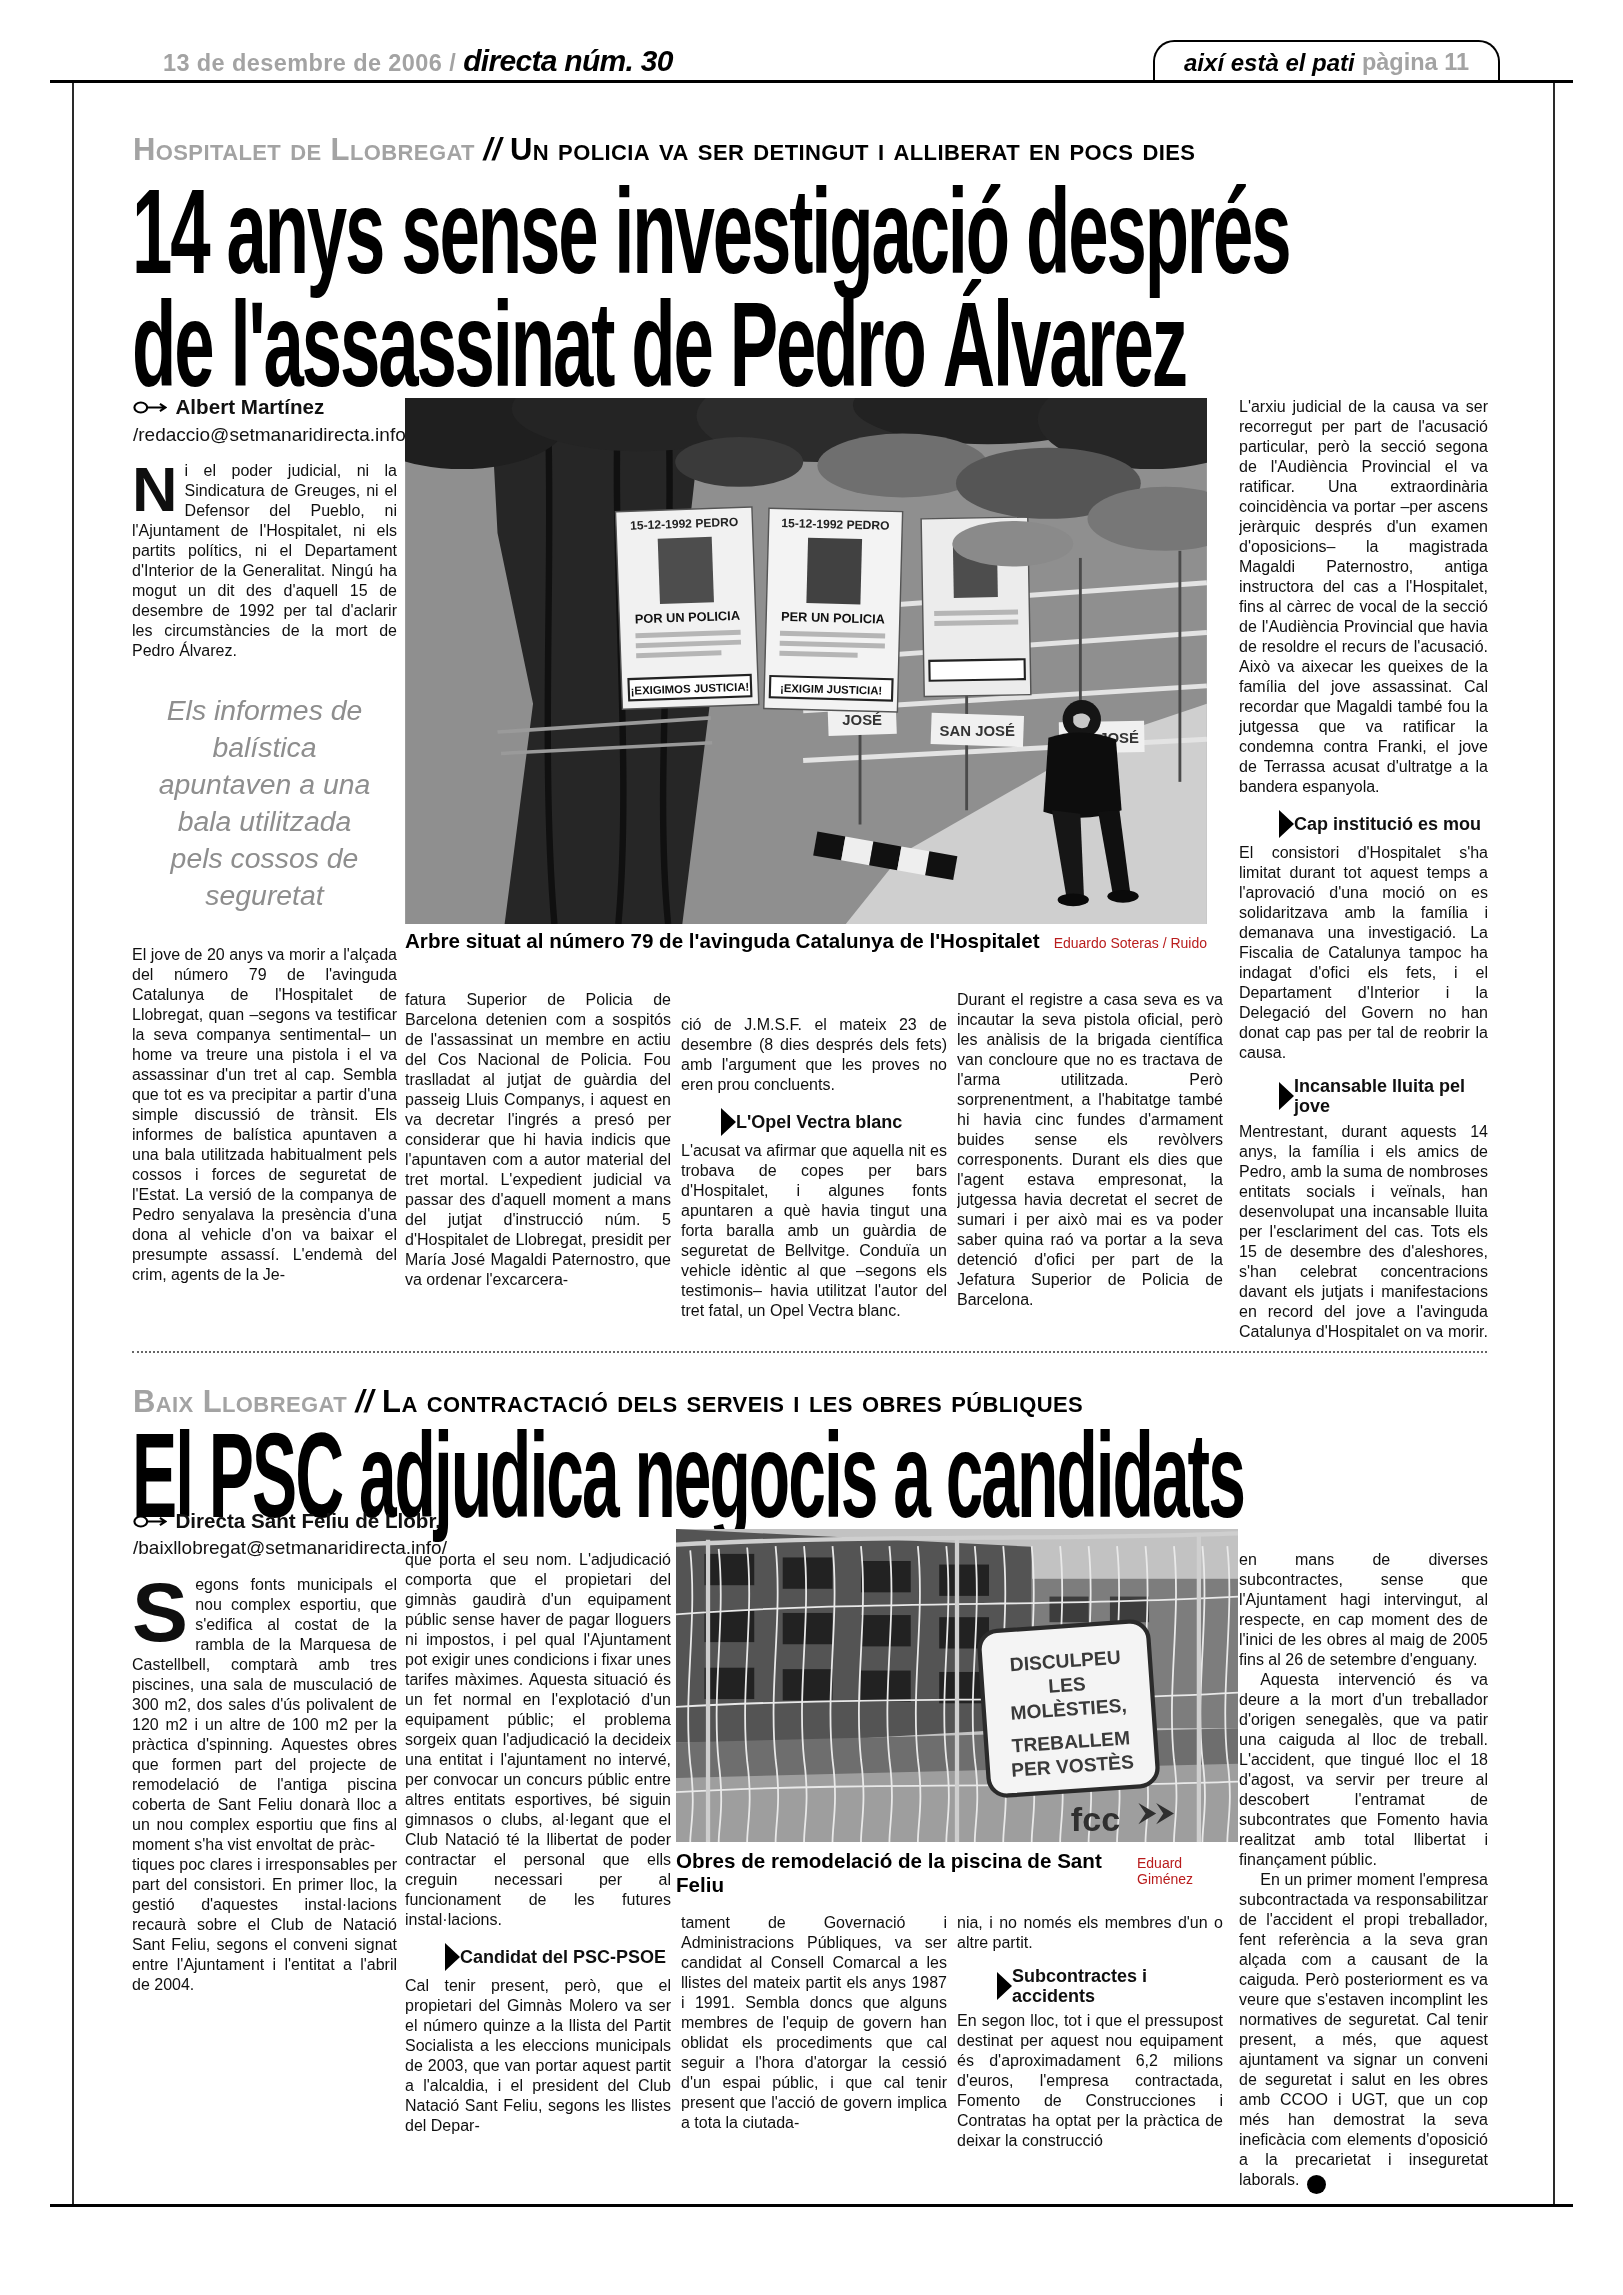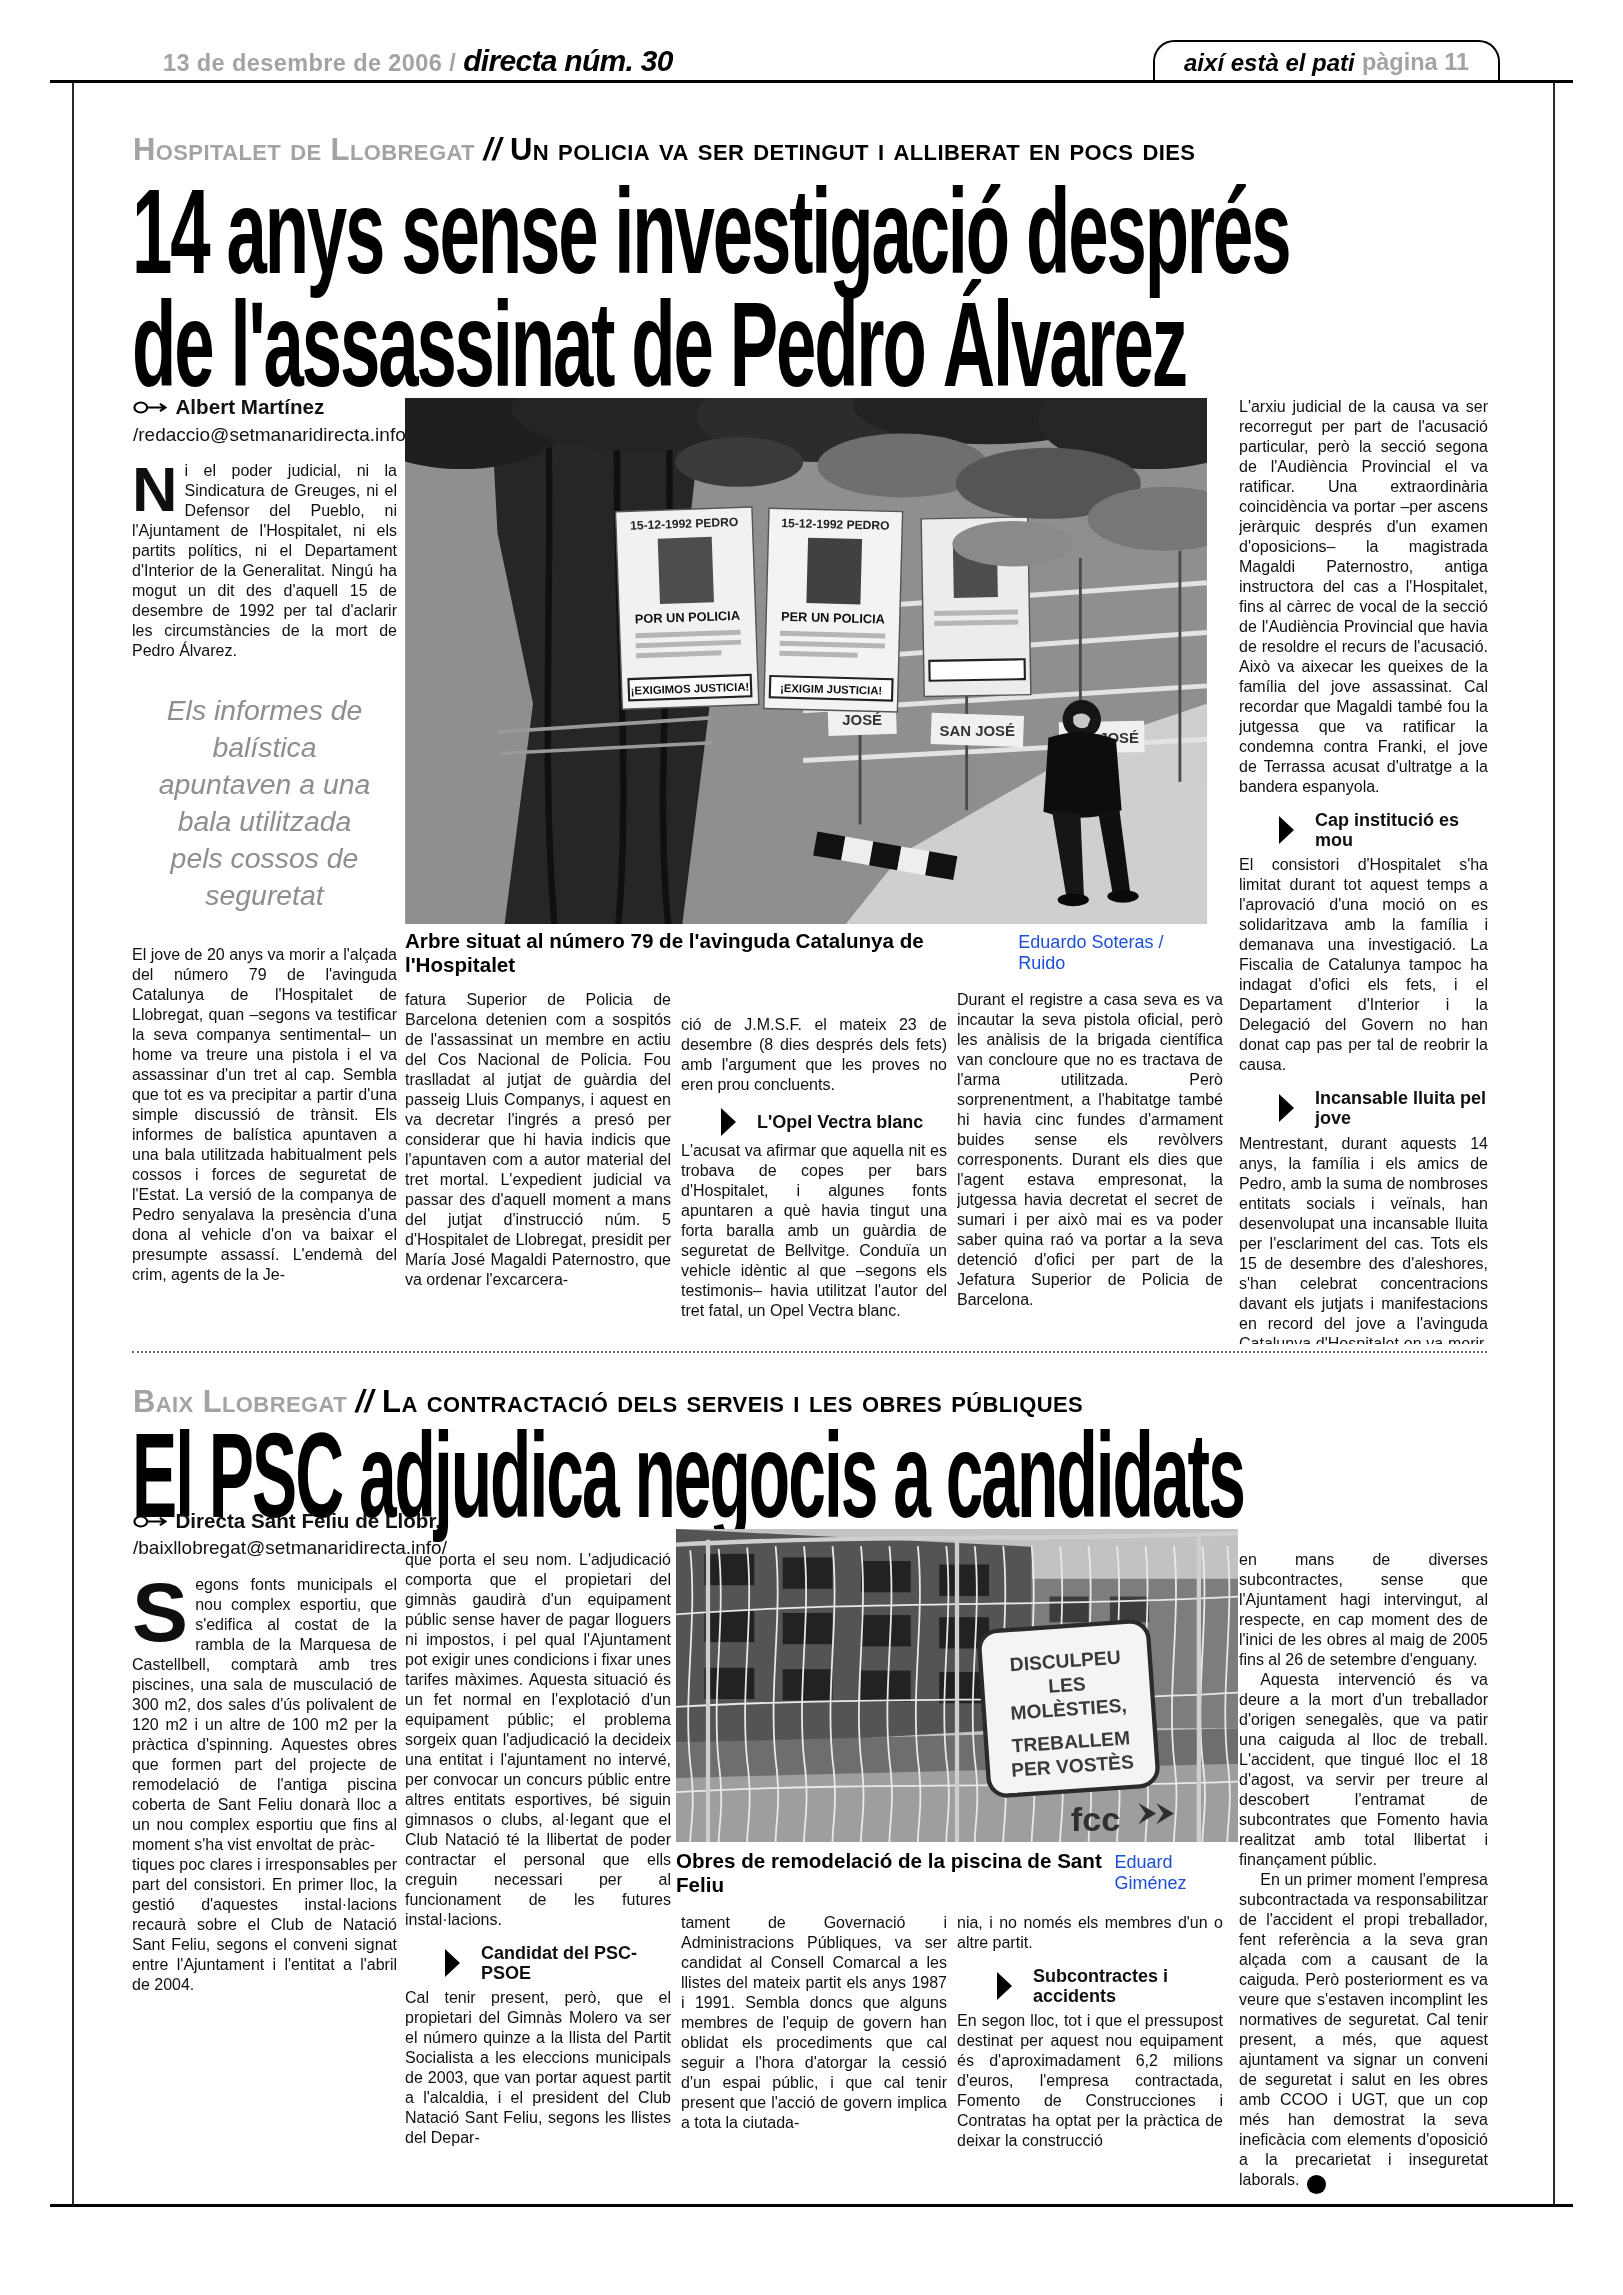--- a/index.html
+++ b/index.html
@@ -39,34 +39,34 @@
   .bemail { position:absolute; font-size:19px; color:#111; white-space:nowrap; }
 
   
   .body-col { position:absolute; text-align:justify; font-size:16px; line-height:20px;
               color:#0f0f0f; overflow:hidden; }
   .para { margin:0; }
   .indent { text-indent:21.3px; }
   .dropcap { float:left; font-weight:bold; font-size:63px; line-height:51px; padding:2.8px 7.1px 0 0; }
   .dropcap-s { font-size:84px; line-height:68px; }
   .pq { font-style:italic; color:#8e8e8e; font-size:28.4px; line-height:37px; text-align:center; margin:31px 18px; }
-  .subhead { display:flex; align-items:center; gap:21px; font-weight:bold; font-size:18px;
+  .subhead { display:flex; align-items:center; gap:0; font-weight:bold; font-size:18px;
              margin:12.8px 0 5.7px; text-align:left;padding-left:40px; }
   .tri { flex:none; width:0; height:0; border-left:15.6px solid #000;
          border-top:14.2px solid transparent; border-bottom:14.2px solid transparent; }
   .endmark { display:inline-block; width:19px; height:19px; border-radius:50%; background:#000;
              color:#fff; font-weight:bold; font-size:14.2px; line-height:19px; text-align:center;
              margin-left:7.1px; vertical-align:-3.6px; font-style:normal; }
 
   
   .photo { position:absolute; display:block; }
   .photo text { font-family:"Liberation Sans", sans-serif; }
   .caption-row { position:absolute; display:flex; justify-content:space-between; align-items:baseline; }
   .cap { font-weight:bold; font-size:20.6px; color:#000; }
-  .credit { font-size:18px; color:#1d4ed8; }
+  .credit { font-size:14px; color:#b91c1c; }
 </style>
 </head>
 <body>
 
 <div class="page">
 
   <div class="hdr-left">
     <span class="hdr-date">13 de desembre de 2006 /</span><span class="hdr-masthead">directa núm. 30</span>
   </div>
   <div class="hdr-tab">

